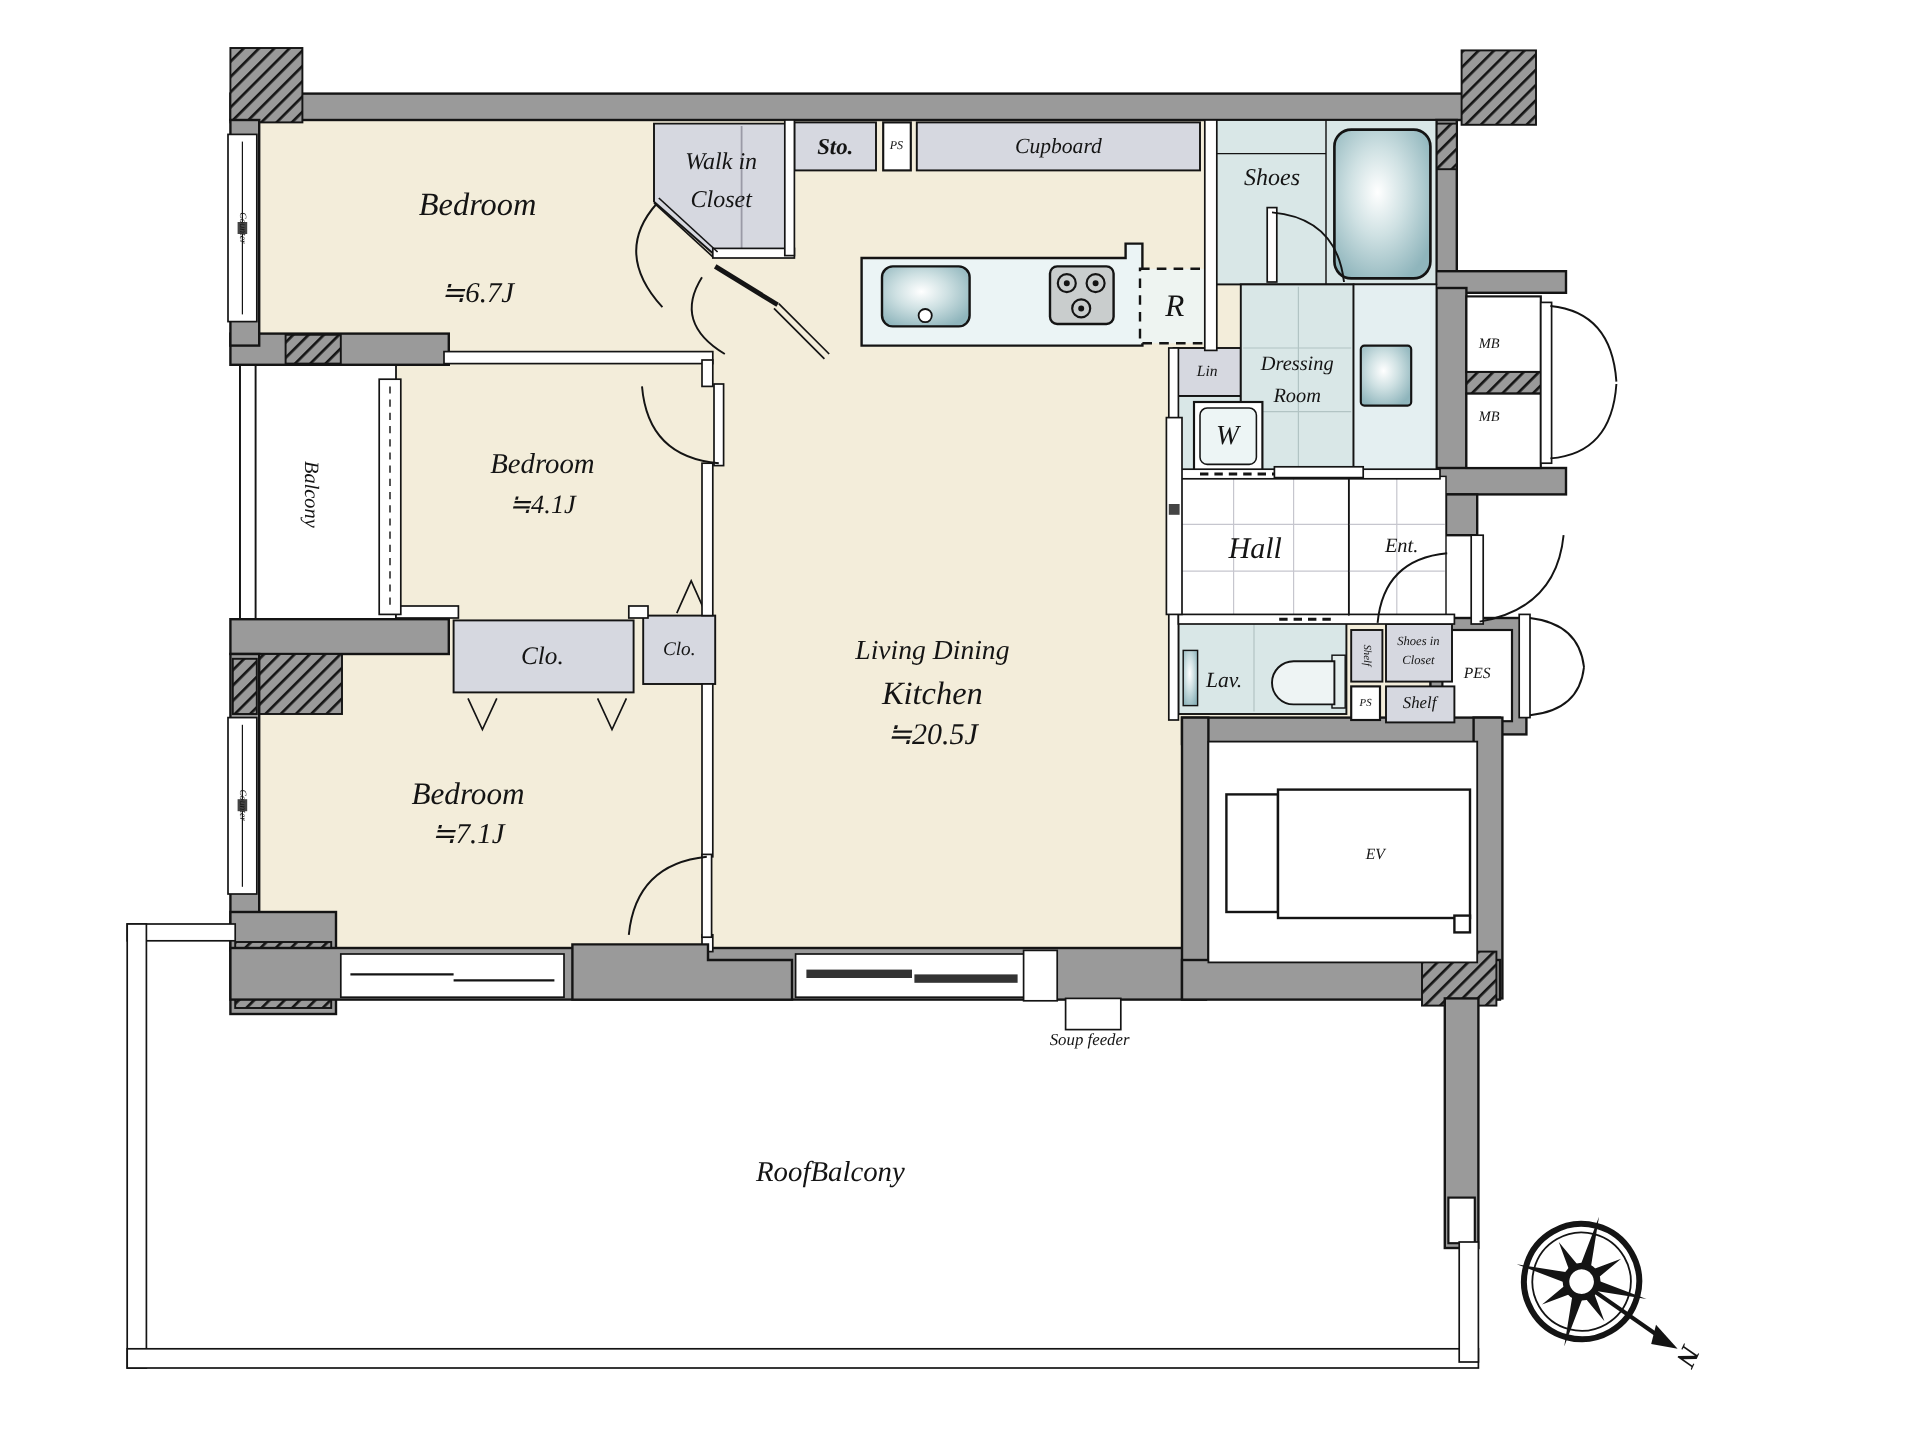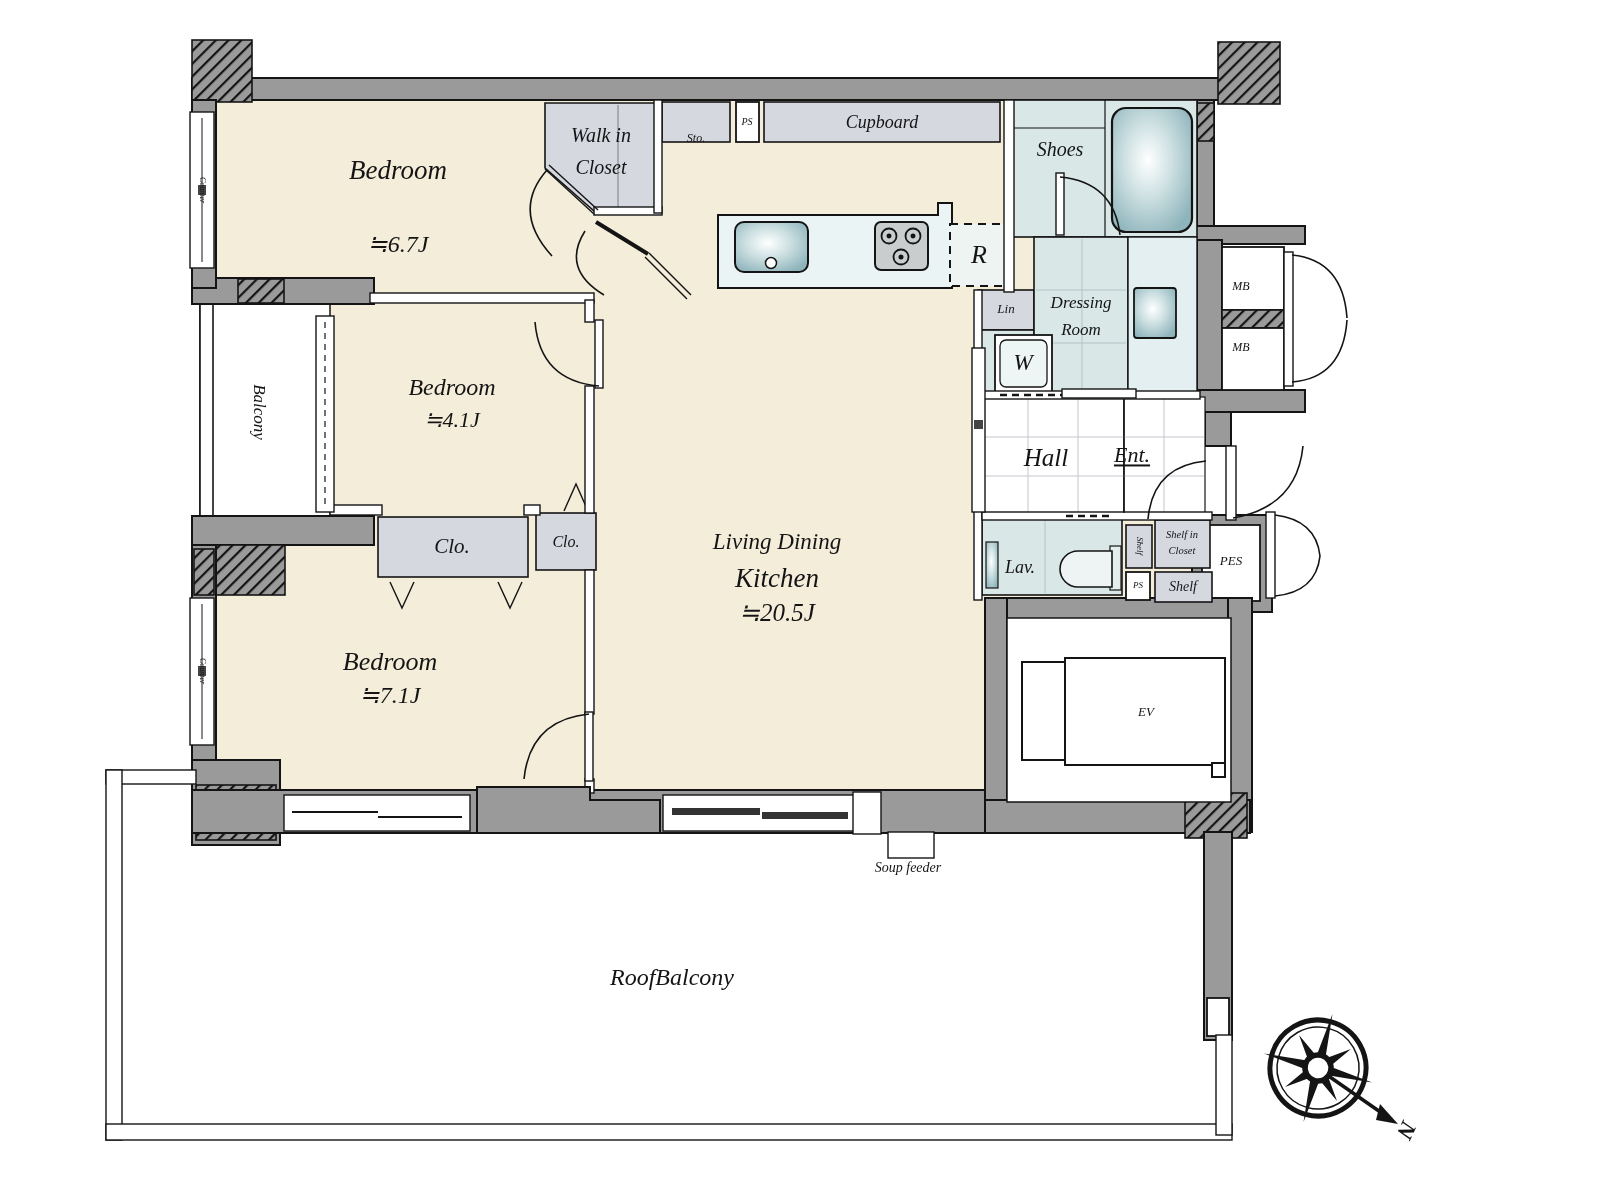--- a/index.html
+++ b/index.html
@@ -278,50 +278,50 @@
     </g>
     <line x1="1330" y1="1077" x2="1386" y2="1116" stroke="#141414" stroke-width="3.5"></line>
     <polygon points="1398,1124 1380,1104 1376,1120" fill="#141414"></polygon>
   </g>
 </svg>
 
 <div class="lbl" style="left:398px;top:170px;font-size:27px;">Bedroom</div>
 <div class="lbl" style="left:398px;top:205px;font-size:24px;margin-top:40px;">≒6.7J</div>
 <div class="lbl" style="left:601px;top:135px;font-size:20px;">Walk in</div>
 <div class="lbl" style="left:601px;top:167px;font-size:20px;">Closet</div>
-<div class="lbl" style="left:696px;top:138px;font-size:12px;">Sto.</div>
+<div class="lbl" style="left:696px;top:123px;font-size:19px;font-weight:bold;">Sto.</div>
 <div class="lbl" style="left:747px;top:122px;font-size:10px;">PS</div>
 <div class="lbl" style="left:882px;top:122px;font-size:18px;text-align:center;">Cupboard</div>
 <div class="lbl" style="left:1060px;top:149px;font-size:20px;">Shoes</div>
 <div class="lbl" style="left:979px;top:255px;font-size:26px;">R</div>
 <div class="lbl" style="left:1006px;top:309px;font-size:13px;">Lin</div>
 <div class="lbl" style="left:1081px;top:303px;font-size:17px;">Dressing</div>
 <div class="lbl" style="left:1081px;top:330px;font-size:17px;">Room</div>
 <div class="lbl" style="left:1023px;top:363px;font-size:23px;">W</div>
 <div class="lbl" style="left:1241px;top:286px;font-size:12px;">MB</div>
 <div class="lbl" style="left:1241px;top:347px;font-size:12px;">MB</div>
 <div class="lbl" style="left:1046px;top:458px;font-size:25px;">Hall</div>
-<div class="lbl" style="left:1132px;top:455px;font-size:22px;text-decoration:underline;">Ent.</div>
+<div class="lbl" style="left:1168px;top:455px;font-size:17px;">Ent.</div>
 <div class="lbl" style="left:1020px;top:567px;font-size:18px;">Lav.</div>
 <div class="lbl v90" style="left:1139px;top:546px;font-size:9px;">Shelf</div>
-<div class="lbl" style="left:1182px;top:535px;font-size:10.5px;">Shelf in</div>
+<div class="lbl" style="left:1182px;top:535px;font-size:10.5px;">Shoes in</div>
 <div class="lbl" style="left:1182px;top:551px;font-size:10.5px;">Closet</div>
 <div class="lbl" style="left:1138px;top:586px;font-size:9px;">PS</div>
 <div class="lbl" style="left:1183px;top:587px;font-size:14px;">Shelf</div>
 <div class="lbl" style="left:1231px;top:561px;font-size:13px;">PES</div>
 <div class="lbl" style="left:1146px;top:712px;font-size:13px;">EV</div>
 <div class="lbl" style="left:452px;top:388px;font-size:24px;">Bedroom</div>
 <div class="lbl" style="left:452px;top:420px;font-size:22px;">≒4.1J</div>
 <div class="lbl" style="left:452px;top:546px;font-size:21px;">Clo.</div>
 <div class="lbl" style="left:566px;top:542px;font-size:16px;">Clo.</div>
 <div class="lbl" style="left:390px;top:662px;font-size:26px;">Bedroom</div>
 <div class="lbl" style="left:390px;top:696px;font-size:24px;">≒7.1J</div>
 <div class="lbl" style="left:777px;top:542px;font-size:23px;">Living Dining</div>
 <div class="lbl" style="left:777px;top:578px;font-size:27px;">Kitchen</div>
 <div class="lbl" style="left:777px;top:613px;font-size:25px;">≒20.5J</div>
 <div class="lbl v90" style="left:259px;top:412px;font-size:17px;">Balcony</div>
 <div class="lbl v90" style="left:202px;top:190px;font-size:8px;">Counter</div>
 <div class="lbl v90" style="left:202px;top:671px;font-size:8px;">Counter</div>
 <div class="lbl" style="left:908px;top:868px;font-size:14px;">Soup feeder</div>
-<div class="lbl" style="left:672px;top:978px;font-size:24px;">RoofBalcony</div>
+<div class="lbl" style="left:692px;top:978px;font-size:24px;">RoofBalcony</div>
 <div class="lbl nrot" style="left:1406px;top:1130px;font-size:23px;">N</div>
 
 </div>
 
 </body></html>

